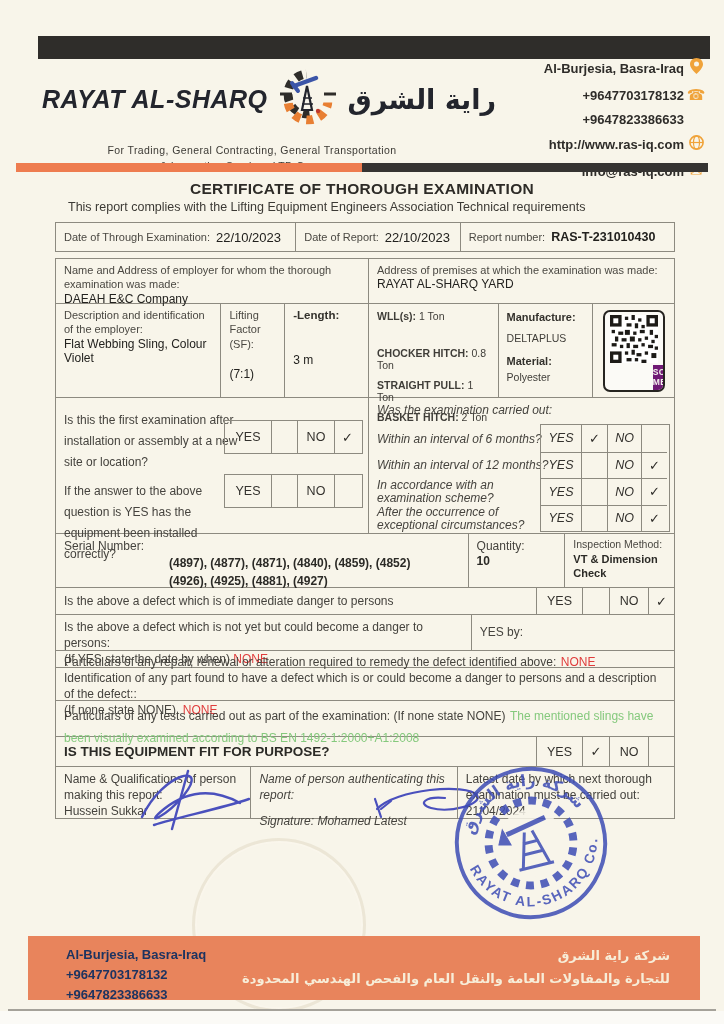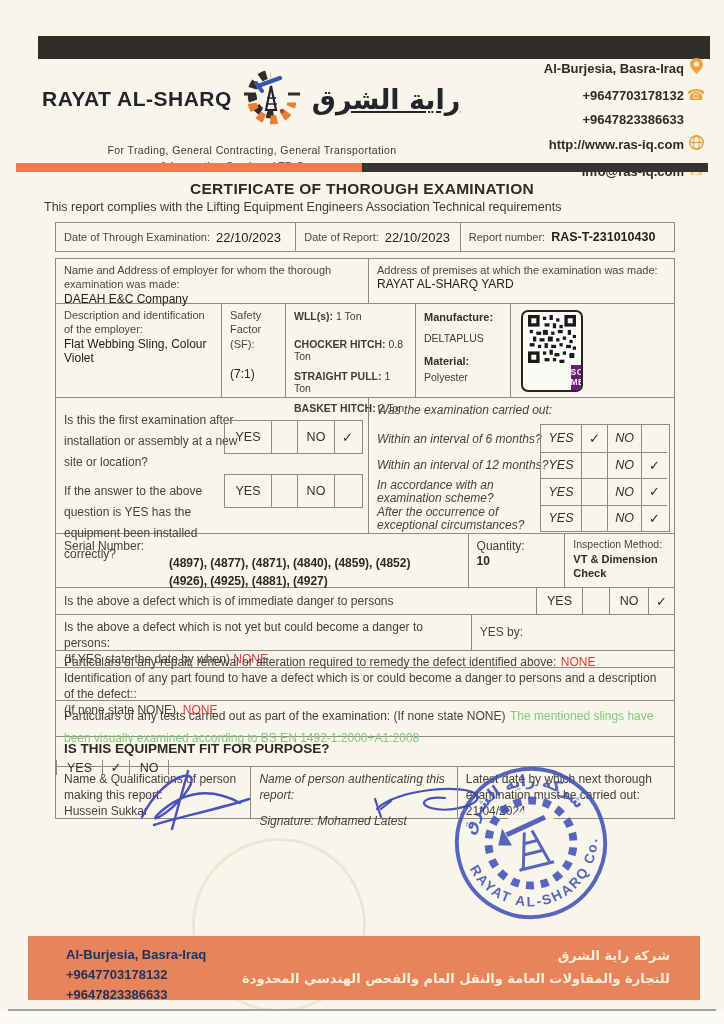--- a/index.html
+++ b/index.html
@@ -6,32 +6,32 @@
   body{
     width:724px;height:1024px;position:relative;overflow:hidden;
     background:#f8f5ea;color:#3f3d38;
     font-family:"Liberation Sans",sans-serif;
   }
   .ar{font-family:"DejaVu Sans",sans-serif;}
   
   .top-bar{position:absolute;left:38px;top:36px;width:672px;height:23px;background:#2f2d2a;}
   .logo-area{position:absolute;left:42px;top:64px;width:420px;}
   .logo-row{display:flex;align-items:center;gap:8px;}
-  .brand-en{font-size:21px;font-weight:bold;color:#23252d;letter-spacing:.5px;white-space:nowrap;}
-  .brand-ar{font-size:27px;font-weight:bold;color:#23252d;white-space:nowrap;text-decoration:underline;}
+  .brand-en{font-size:25px;font-weight:bold;color:#23252d;letter-spacing:.5px;white-space:nowrap;font-style:italic;}
+  .brand-ar{font-size:27px;font-weight:bold;color:#23252d;white-space:nowrap;}
   .tagline{margin-top:8px;text-align:center;font-size:10.5px;color:#3c3a35;line-height:1.55;letter-spacing:.4px;}
   .contacts{position:absolute;right:16px;top:58px;display:flex;flex-direction:column;gap:8px;align-items:flex-end;font-size:13px;font-weight:bold;color:#2e2c29;}
   .contact-row{display:flex;align-items:center;}
   .contact-icon{width:24px;text-align:center;color:#f0a33a;font-family:"DejaVu Sans",sans-serif;font-size:15px;}
   .divider{position:absolute;top:163px;left:16px;width:692px;height:9px;display:flex;}
   .divider-orange{width:50%;background:#ee7c4f;}
   .divider-black{flex:1;background:#363432;}
   
   .doc-title{position:absolute;top:180px;left:0;width:100%;text-align:center;font-size:15.5px;font-weight:bold;color:#2d2b27;letter-spacing:.3px;}
-  .doc-subtitle{position:absolute;top:200px;left:44px;font-size:12.5px;color:#3c3a35;}
+  .doc-subtitle{position:absolute;top:200px;left:68px;font-size:12.5px;color:#3c3a35;}
   
   .dates{position:absolute;top:222px;left:55px;width:620px;height:30px;display:flex;border:1px solid #8d8a80;box-sizing:border-box;}
   .dates>div{display:flex;align-items:center;gap:6px;padding:0 8px;border-left:1px solid #8d8a80;box-sizing:border-box;overflow:hidden;}
   .dates>div:first-child{border-left:none;}
   .d-label{font-size:11px;color:#4a4842;white-space:nowrap;}
   .d-value{font-size:13px;color:#22211e;white-space:nowrap;}
   .d-value.bold{font-weight:bold;font-size:12.5px;}
   
   .mtable{position:absolute;top:258px;left:55px;width:620px;border:1px solid #8d8a80;box-sizing:border-box;background:transparent;}
   .trow{display:flex;border-top:1px solid #8d8a80;box-sizing:border-box;}
@@ -169,25 +169,29 @@
       <div class="val" style="font-size:12px;">RAYAT AL-SHARQ YARD</div>
     </div>
   </div>
 
   <div class="trow" style="height:94px;">
     <div class="tcell" style="width:165px;">
       <div class="lab">Description and identification of the employer:</div>
       <div class="val" style="margin-top:0;font-size:12px;">Flat Webbing Sling, Colour Violet</div>
     </div>
     <div class="tcell" style="width:64px;">
-      <div class="lab">Safety Factor (SF):</div>
+      <div class="lab">Lifting Factor (SF):</div>
       <div class="val" style="margin-top:16px;font-size:12px;">(7:1)</div>
     </div>
+    <div class="tcell" style="width:84px;">
+      <div class="lab bold" style="font-size:11.5px;color:#33312c;">-Length:</div>
+      <div class="val" style="margin-top:30px;font-size:12px;">3 m</div>
+    </div>
     <div class="tcell" style="width:130px;padding-top:6px;">
-      <div style="font-size:10.5px;margin-bottom:16px;"><span class="bold">WLL(s):</span> <span>1 Ton</span></div>
+      <div style="font-size:10.5px;margin-bottom:25px;"><span class="bold">WLL(s):</span> <span>1 Ton</span></div>
       <div style="font-size:10.5px;margin-bottom:8px;"><span class="bold">CHOCKER HITCH:</span> <span>0.8 Ton</span></div>
       <div style="font-size:10.5px;margin-bottom:8px;margin-top:8px;"><span class="bold">STRAIGHT PULL:</span> <span>1 Ton</span></div>
       <div style="font-size:10.5px;"><span class="bold">BASKET HITCH:</span> <span>2 Ton</span></div>
     </div>
     <div class="tcell" style="width:95px;padding-top:6px;">
       <div class="lab bold" style="font-size:11px;color:#33312c;">Manufacture:</div>
       <div style="font-size:10.5px;margin:8px 0 10px 0;">DELTAPLUS</div>
       <div class="lab bold" style="font-size:11px;color:#33312c;">Material:</div>
       <div style="font-size:10.5px;margin-top:2px;">Polyester</div>
     </div>
@@ -339,21 +343,21 @@
     </div>
   </div>
 
   <div class="trow" style="height:36px;">
     <div class="tcell" style="flex:1;padding-top:3px;line-height:1.4;">
       <span class="lab12">Particulars of any tests carried out as part of the examination: (If none state NONE)</span>
       <span class="green" style="font-size:12px;">The mentioned slings have been visually examined according to BS EN 1492-1:2000+A1:2008</span>
     </div>
   </div>
 
-  <div class="trow" style="height:30px;flex-direction:column;">
+  <div class="trow" style="height:30px;">
     <div class="tcell bold" style="flex:1;display:flex;align-items:center;font-size:13.5px;color:#2b2a26;">IS THIS EQUIPMENT FIT FOR PURPOSE?</div>
     <div class="yn-inline">
       <div style="width:46px;">YES</div>
       <div style="width:27px;" class="check">✓</div>
       <div style="width:39px;">NO</div>
       <div style="width:26px;" class="check"></div>
     </div>
   </div>
 
   <div class="trow" style="height:52px;">

